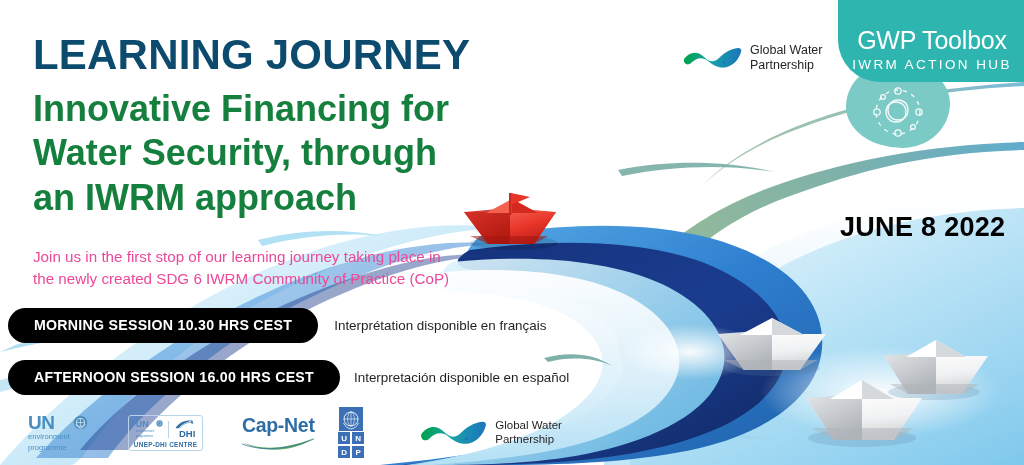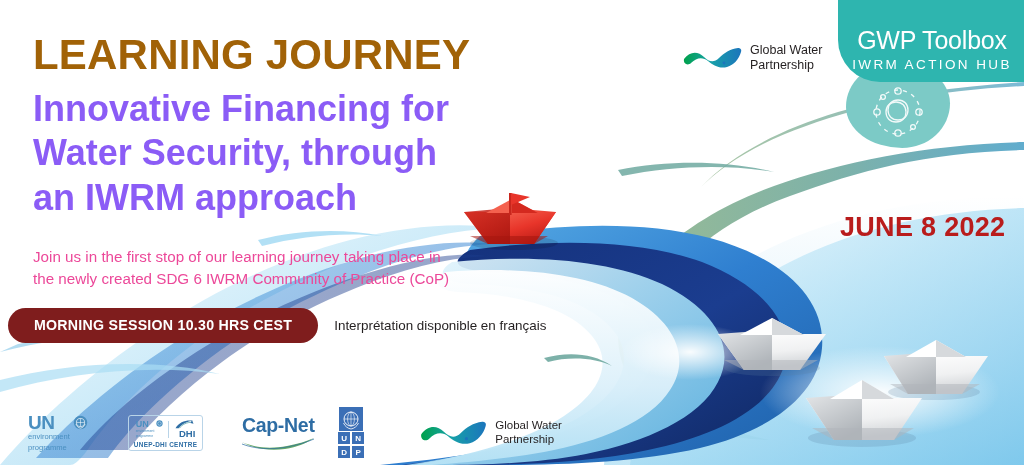--- a/index.html
+++ b/index.html
@@ -102,30 +102,30 @@
   }
 
   
   #headline {
     position: absolute;
     top: 33px;
     left: 33px;
     z-index: 4;
   }
   #title-main {
-    color: #a16207;
+    color: #0c4a6e;
     font-size: 42px;
     font-weight: bold;
     letter-spacing: 0.2px;
     line-height: 1.05;
     margin: 0;
     white-space: nowrap;
   }
   #subtitle {
-    color: #8b5cf6;
+    color: #15803d;
     font-size: 36px;
     font-weight: bold;
     line-height: 1.23;
     margin: 10px 0 0 0;
     max-width: 480px;
   }
   #subtitle span { display: block; white-space: nowrap; }
 
   
   #intro {
@@ -144,21 +144,21 @@
   .session-row {
     position: absolute;
     left: 8px;
     display: flex;
     align-items: center;
     z-index: 4;
   }
   #session-row-0 { top: 308px; }
   #session-row-1 { top: 360px; }
   .session-pill {
-    background: #7f1d1d;
+    background: #000000;
     color: #ffffff;
     font-size: 14.2px;
     font-weight: bold;
     letter-spacing: 0.25px;
     padding: 9px 26px 10px 26px;
     border-radius: 22px;
     white-space: nowrap;
   }
   .session-note {
     color: #231f20;
@@ -166,21 +166,21 @@
     white-space: nowrap;
   }
   #session-row-0 .session-note { margin-left: 16px; }
   #session-row-1 .session-note { margin-left: 14px; }
 
   
   #event-date {
     position: absolute;
     top: 212px;
     left: 840px;
-    color: #b91c1c;
+    color: #000000;
     font-size: 27px;
     font-weight: bold;
     letter-spacing: 0.3px;
     white-space: nowrap;
     z-index: 6;
   }
 
   
   #footer-logos {
     position: absolute;
@@ -435,20 +435,24 @@
   </div>
 
   <div id="intro">
     <span>Join us in the first stop of our learning journey taking place in</span>
     <span>the newly created SDG 6 IWRM Community of Practice (CoP)</span>
   </div>
 
   <div id="session-row-0" class="session-row">
     <div class="session-pill">MORNING SESSION 10.30 HRS CEST</div>
     <div class="session-note">Interprétation disponible en français</div>
+  </div>
+  <div id="session-row-1" class="session-row">
+    <div class="session-pill">AFTERNOON SESSION 16.00 HRS CEST</div>
+    <div class="session-note">Interpretación disponible en español</div>
   </div>
 
   <div id="event-date">JUNE 8 2022</div>
 
   <div id="footer-logos">
 
     <div id="logo-unep" class="footer-logo">
       <div style="display:flex;align-items:flex-start;gap:3px;">
         <div>
           <div class="unep-un">UN</div>

